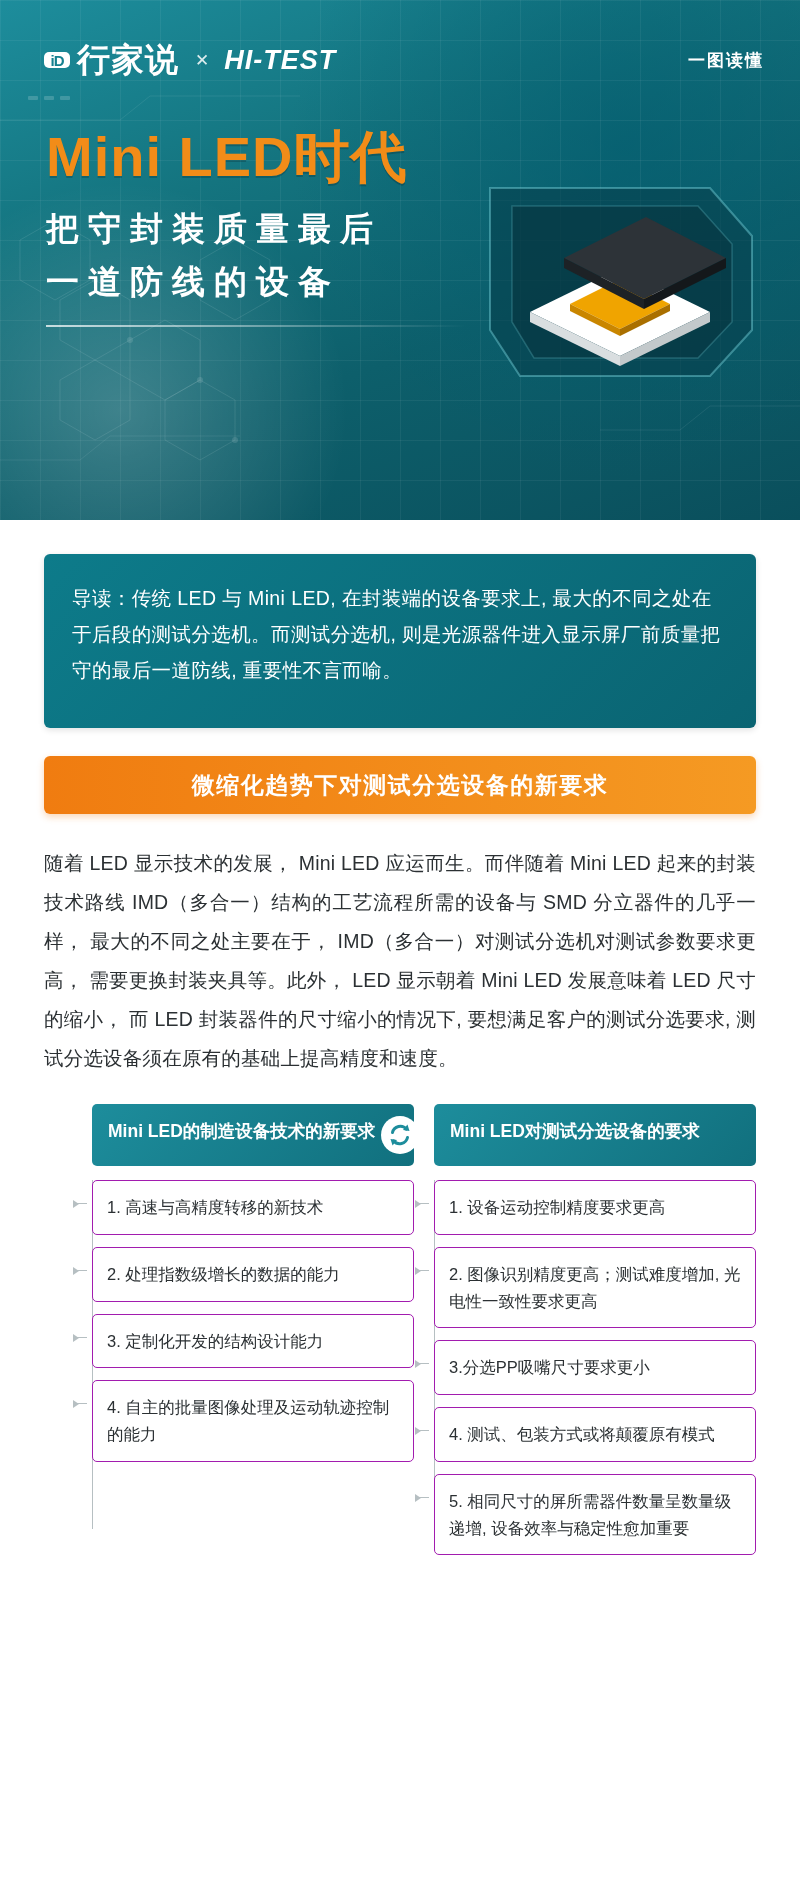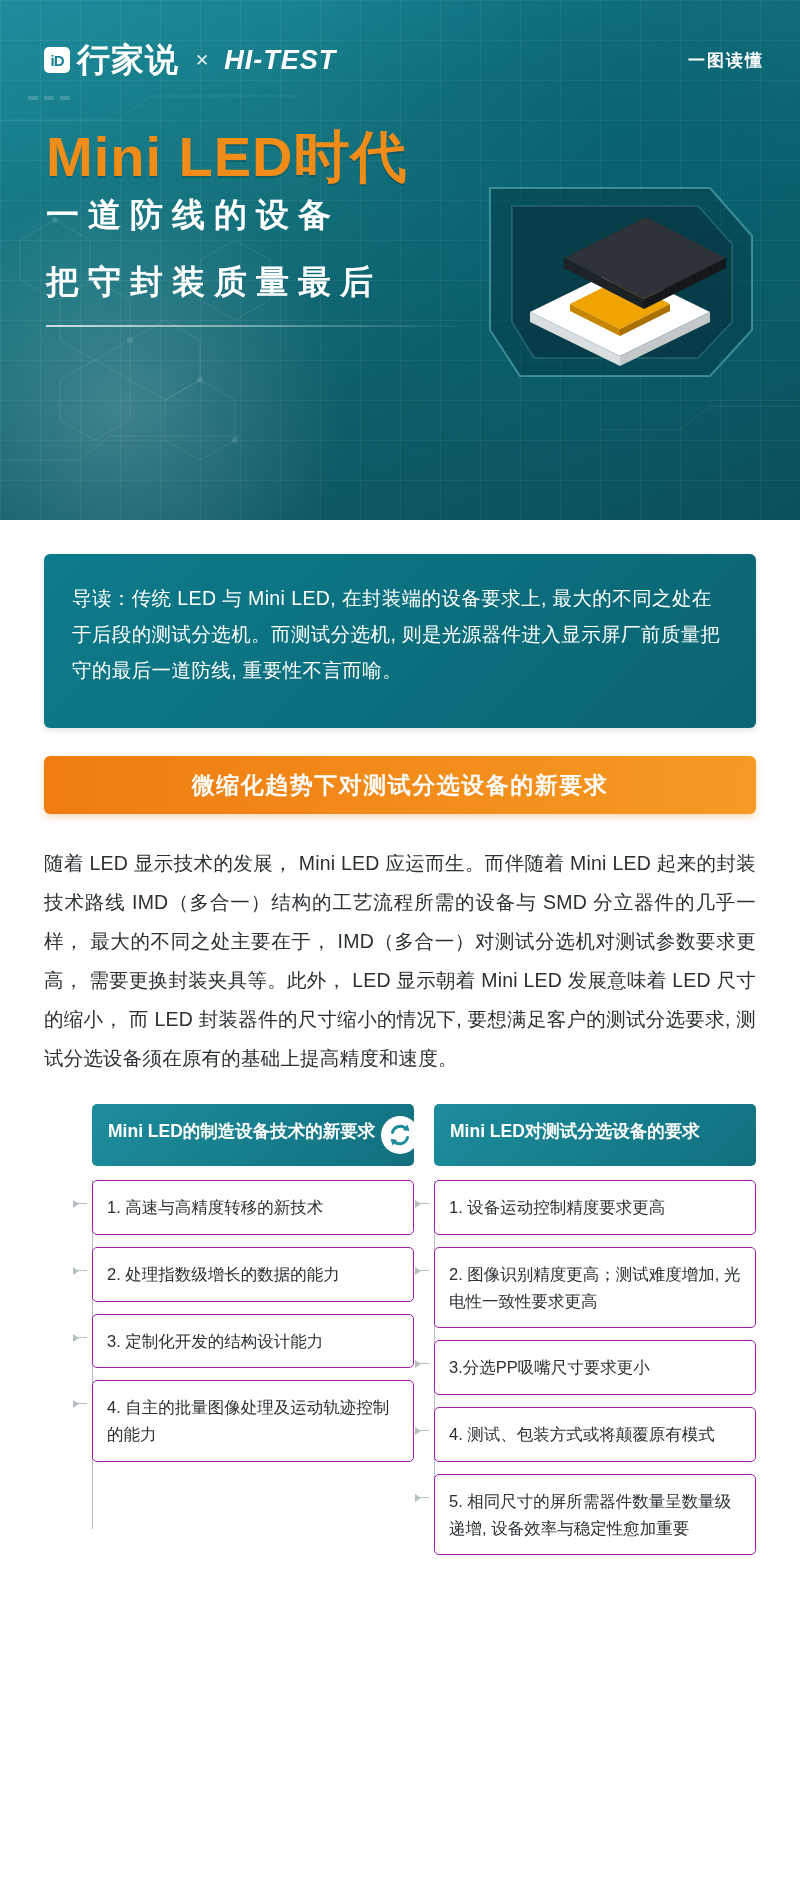--- a/index.html
+++ b/index.html
@@ -43,21 +43,21 @@
 
   
   .hero-head {
     position: relative;
     display: flex; align-items: center;
     padding: 40px 36px 0 44px;
     height: 80px;
   }
   .brand-a { display: flex; align-items: center; gap: 7px; }
   .brand-mark {
-    width: 26px; height: 26px; border-radius: 5px;
+    width: 26px; height: 16px; border-radius: 5px;
     background: #ffffff; color: #15808f;
     font-size: 15px; font-weight: bold;
     display: flex; align-items: center; justify-content: center;
     letter-spacing: -1px;
   }
   .brand-a-text { color: #fff; font-size: 33px; font-weight: bold; letter-spacing: 1px; }
   .brand-x { color: rgba(255,255,255,.85); font-size: 17px; margin: 0 15px 0 16px; }
   .brand-b-text {
     color: #fff; font-size: 27px; font-weight: bold;
     font-style: italic; letter-spacing: 1px;
@@ -253,22 +253,22 @@
 
       <polygon points="104,78 186,37 266,78 184,119" fill="#2d3338"></polygon>
       <polygon points="104,78 184,119 184,129 104,88" fill="#1d2226"></polygon>
       <polygon points="184,119 266,78 266,88 184,129" fill="#14181b"></polygon>
     </svg>
 
     <div class="hero-title-wrap">
       <div class="title-main">
         <span>Mini LED</span><span class="cn">时代</span>
       </div>
+      <div class="title-sub-line">把守封装质量最后</div>
       <div class="title-sub-line" style="margin-top:2px">一道防线的设备</div>
-      <div class="title-sub-line">把守封装质量最后</div>
       <div class="title-rule"></div>
     </div>
   </div>
 
   <div class="lead">
     <span>导读：传统 LED 与 Mini LED, 在封装端的设备要求上, 最大的不同之处在于后段的测试分选机。而测试分选机, 则是光源器件进入显示屏厂前质量把守的最后一道防线, 重要性不言而喻。</span>
   </div>
 
   <div class="sec-heading">
     <span>微缩化趋势下对测试分选设备的新要求</span>

